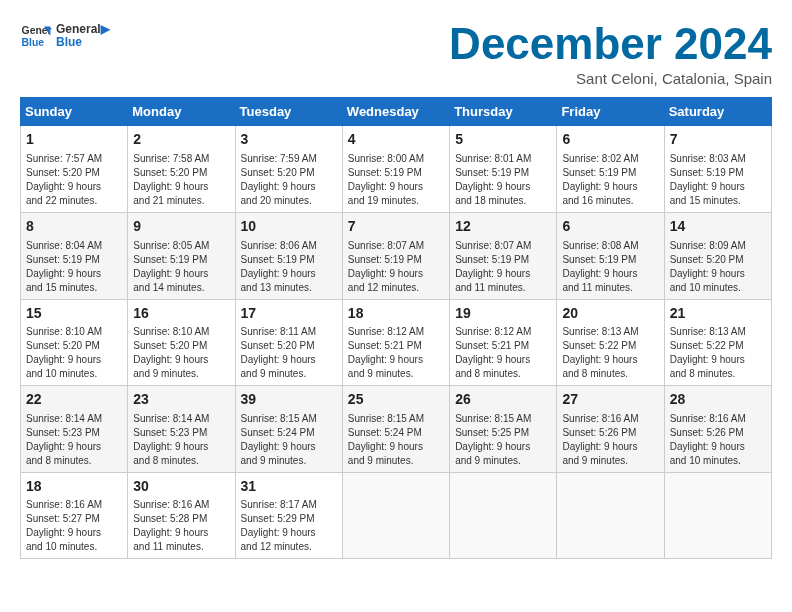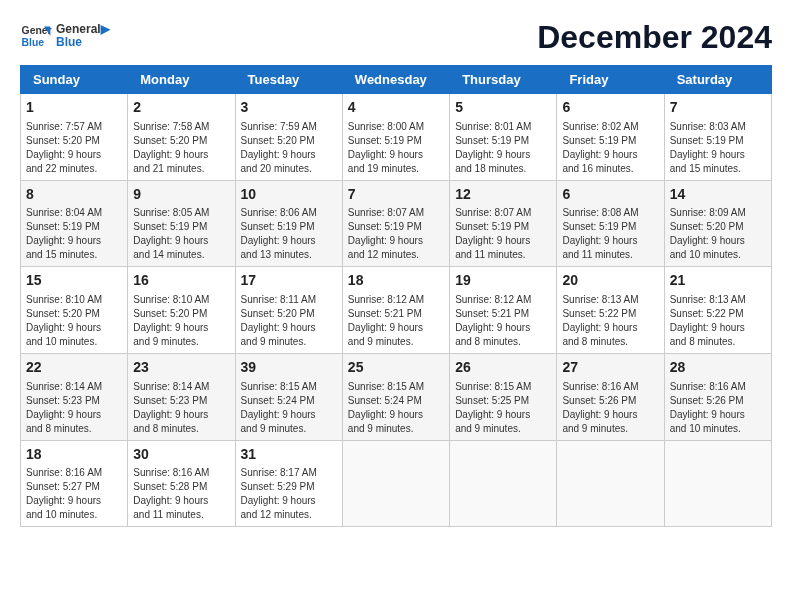--- a/index.html
+++ b/index.html
@@ -29,39 +29,39 @@
     }
     .logo-text span { color: #1a6fc4; }
     .logo-icon {
       width: 32px;
       height: 32px;
     }
     .title-section {
       text-align: right;
     }
     .calendar-title {
-      font-size: 32px;
-      font-weight: bold;
-      color: #0f172a;
+      font-size: 44px;
+      font-weight: bold;
+      color: #0369a1;
       line-height: 1.1;
     }
     .calendar-subtitle {
       font-size: 15px;
       color: #555;
       margin-top: 2px;
     }
     .calendar-table {
       width: 100%;
       border-collapse: collapse;
       font-size: 11px;
     }
     .calendar-table thead th {
       background-color: #1a6fc4;
       color: #fff;
-      padding: 6px 12px;
+      padding: 6px 4px;
       text-align: left;
       font-size: 13px;
       font-weight: bold;
       border: 1px solid #1a6fc4;
     }
     .calendar-table tbody td {
       vertical-align: top;
       padding: 4px 5px;
       border: 1px solid #ccc;
       background: #fff;
@@ -102,20 +102,21 @@
       <div class="logo-text">
         General<span>▶</span>
       </div>
       <div class="logo-text">
         <span>Blue</span>
       </div>
     </div>
   </div>
   <div class="title-section">
     <div class="calendar-title">December 2024</div>
+    <div class="calendar-subtitle">Sant Celoni, Catalonia, Spain</div>
   </div>
 </div>
 
 <table class="calendar-table">
   <thead>
     <tr>
 
     <th>Sunday</th>
         <th>Monday</th>
         <th>Tuesday</th>

